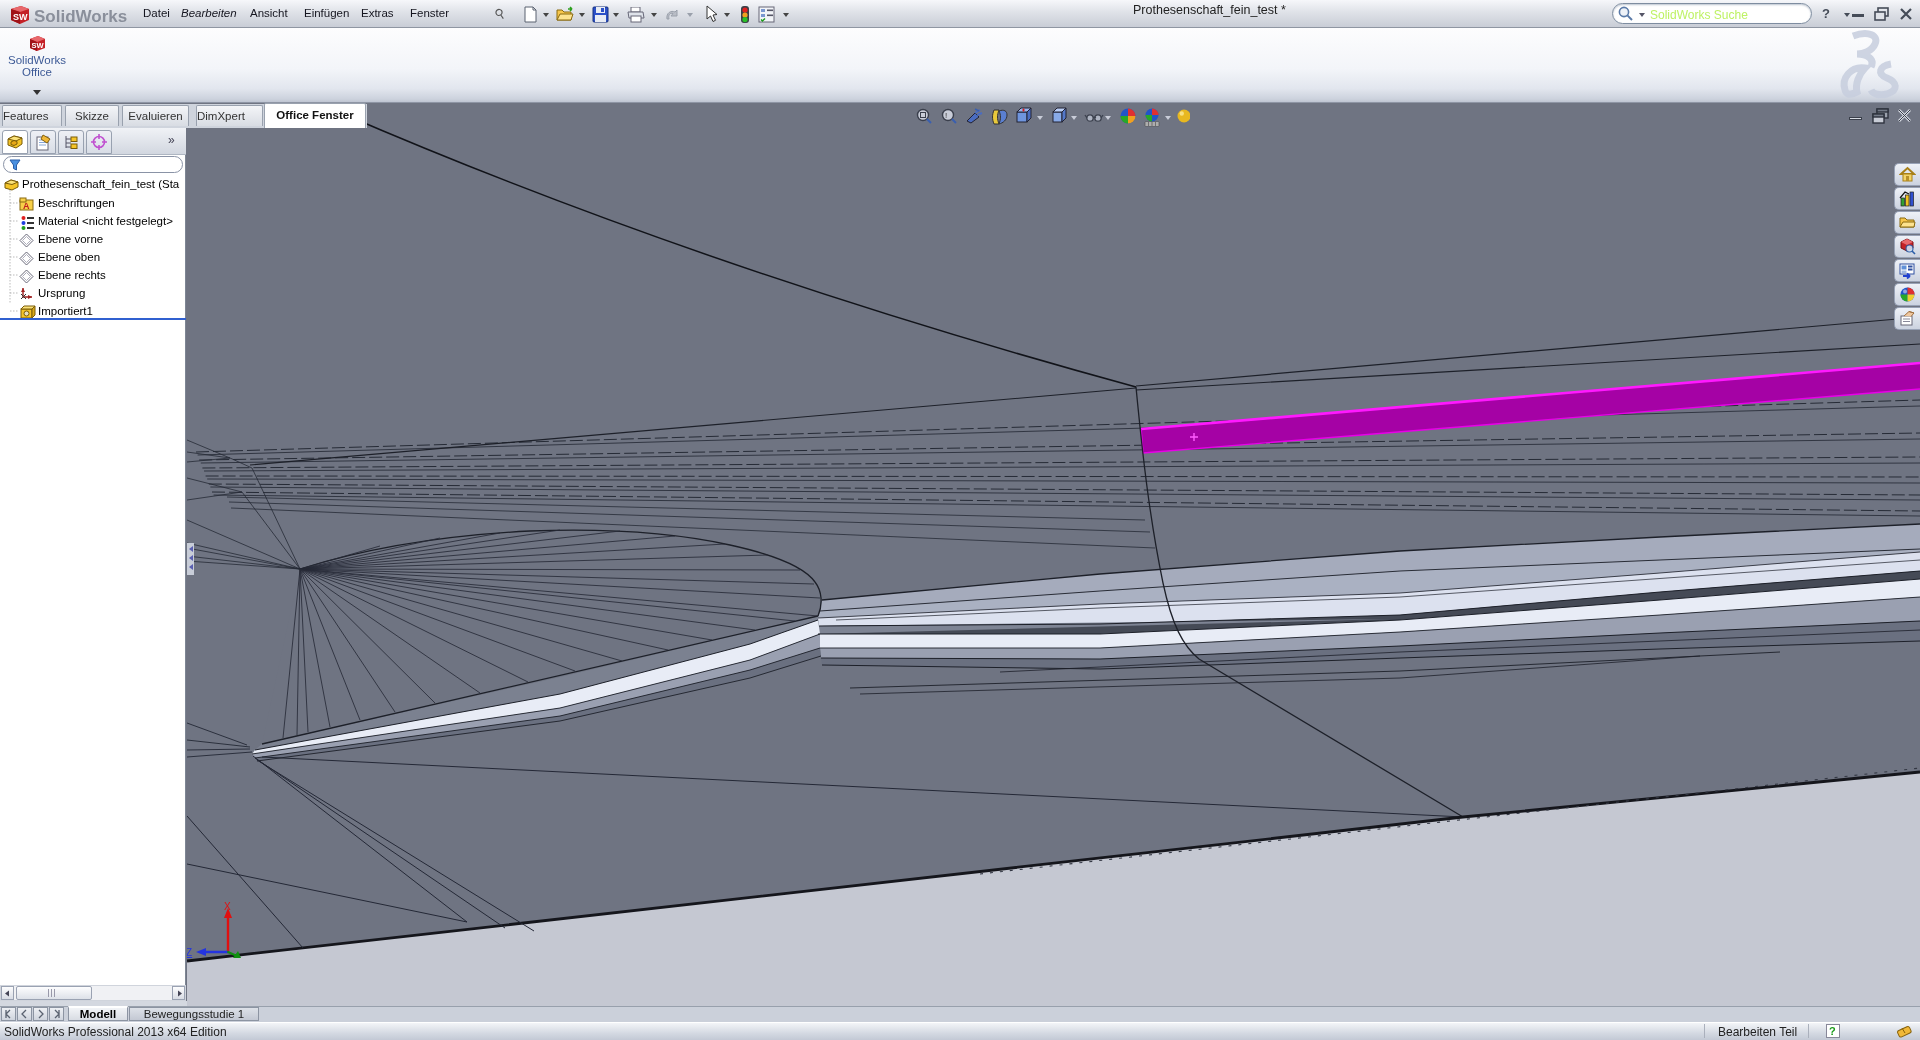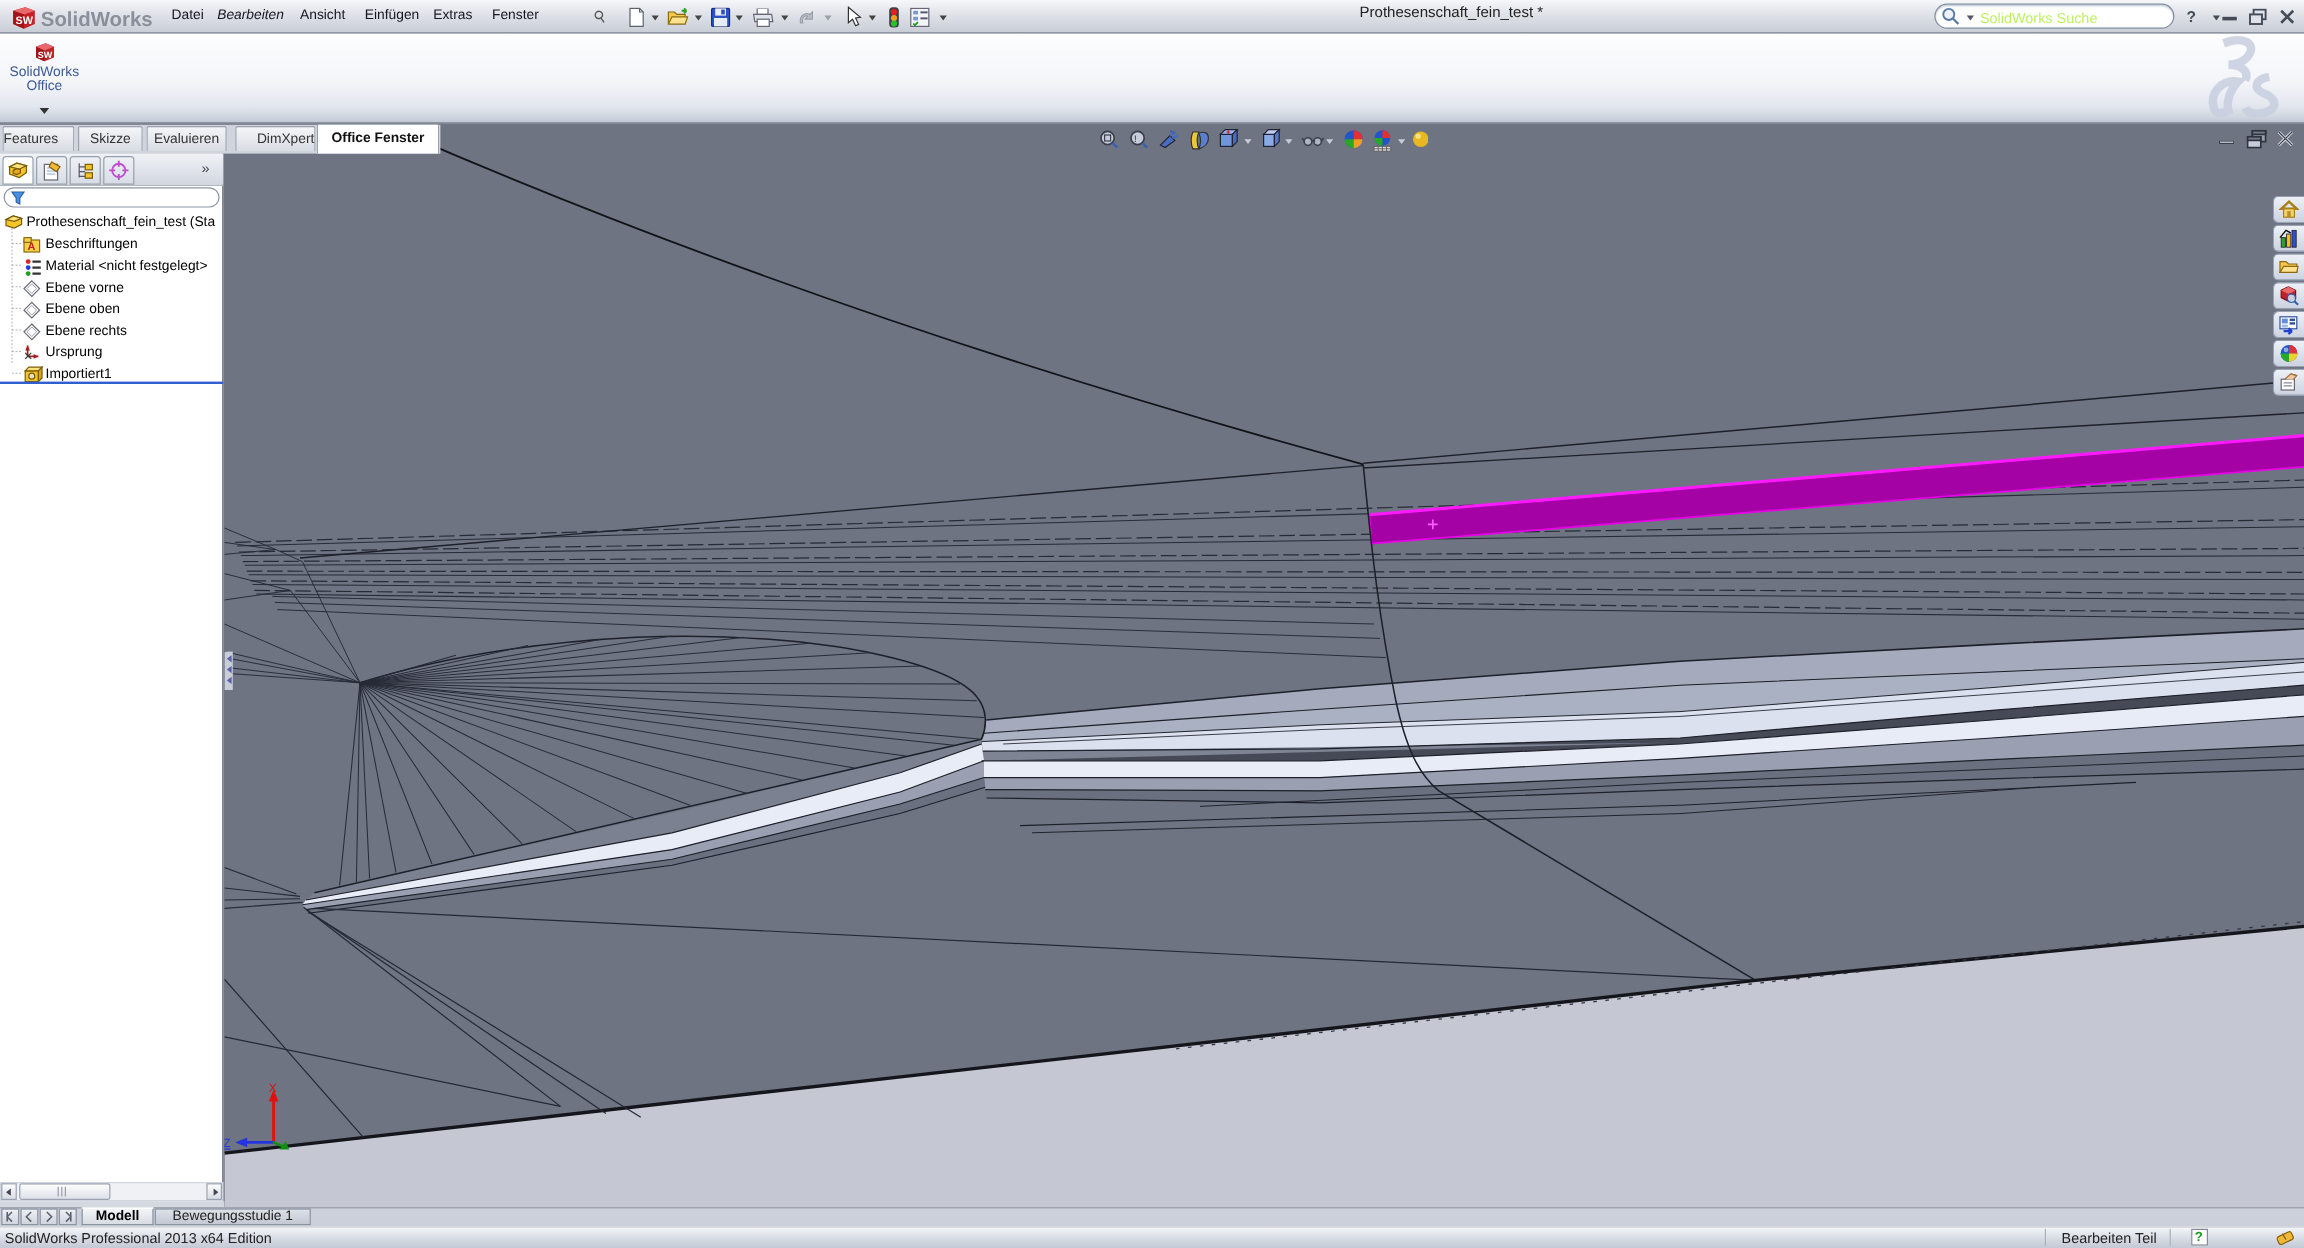--- a/index.html
+++ b/index.html
@@ -258,21 +258,21 @@
     <g fill="none" stroke="#c7cede" stroke-width="7" opacity="0.85">
       <path d="M18,8 C34,2 44,8 40,16 C37,23 28,26 22,26 C32,26 40,31 36,39"></path>
       <path d="M10,62 C6,50 16,38 30,40 C24,46 20,56 22,64 C14,68 11,66 10,62 Z"></path>
       <path d="M56,36 C44,38 42,46 52,50 C62,54 64,62 52,66 C44,68 38,66 36,62"></path>
     </g>
   </svg>
 <div class="abs" style="left:0;top:104px;width:367px;height:24px;background:#cfd4dd;"></div>
 <div class="abs" style="left:2px;top:105px;width:60px;height:21px;background:linear-gradient(#f4f5f8,#d8dce3);border:1px solid #99a1ae;border-bottom:none;font-size:11.5px;color:#333;text-align:left;line-height:20px;border-radius:2px 2px 0 0;">Features</div>
 <div class="abs" style="left:65px;top:105px;width:54px;height:21px;background:linear-gradient(#f4f5f8,#d8dce3);border:1px solid #99a1ae;border-bottom:none;font-size:11.5px;color:#333;text-align:center;line-height:20px;border-radius:2px 2px 0 0;">Skizze</div>
 <div class="abs" style="left:122px;top:105px;width:67px;height:21px;background:linear-gradient(#f4f5f8,#d8dce3);border:1px solid #99a1ae;border-bottom:none;font-size:11.5px;color:#333;text-align:center;line-height:20px;border-radius:2px 2px 0 0;">Evaluieren</div>
-<div class="abs" style="left:196px;top:105px;width:67px;height:21px;background:linear-gradient(#f4f5f8,#d8dce3);border:1px solid #99a1ae;border-bottom:none;font-size:11.5px;color:#333;text-align:right;line-height:20px;border-radius:2px 2px 0 0;">DimXpert</div>
+<div class="abs" style="left:196px;top:105px;width:67px;height:21px;background:linear-gradient(#f4f5f8,#d8dce3);border:1px solid #99a1ae;border-bottom:none;font-size:11.5px;color:#333;text-align:left;line-height:20px;border-radius:2px 2px 0 0;">DimXpert</div>
 <div class="abs" style="left:264px;top:103px;width:102px;height:25px;background:#fff;border:1px solid #99a1ae;border-bottom:none;font-size:11.5px;font-weight:bold;color:#111;text-align:center;line-height:22px;border-radius:2px 2px 0 0;">Office Fenster</div>
 <svg class="abs" style="left:915px;top:107px" width="275" height="21" viewBox="0 0 275 21">
     <g>
       <circle cx="8" cy="8" r="5.5" fill="#c8ccd8" stroke="#3a3f4c" stroke-width="1.4"></circle>
       <rect x="5.5" y="5.5" width="5" height="5" fill="none" stroke="#3a3f4c"></rect>
       <line x1="12" y1="12" x2="16" y2="16" stroke="#3a5fb0" stroke-width="2"></line>
     </g>
     <g transform="translate(25,0)">
       <circle cx="8" cy="8" r="5.5" fill="#c8ccd8" stroke="#3a3f4c" stroke-width="1.4"></circle>
       <text x="5" y="11" font-size="8" fill="#333">!</text>

